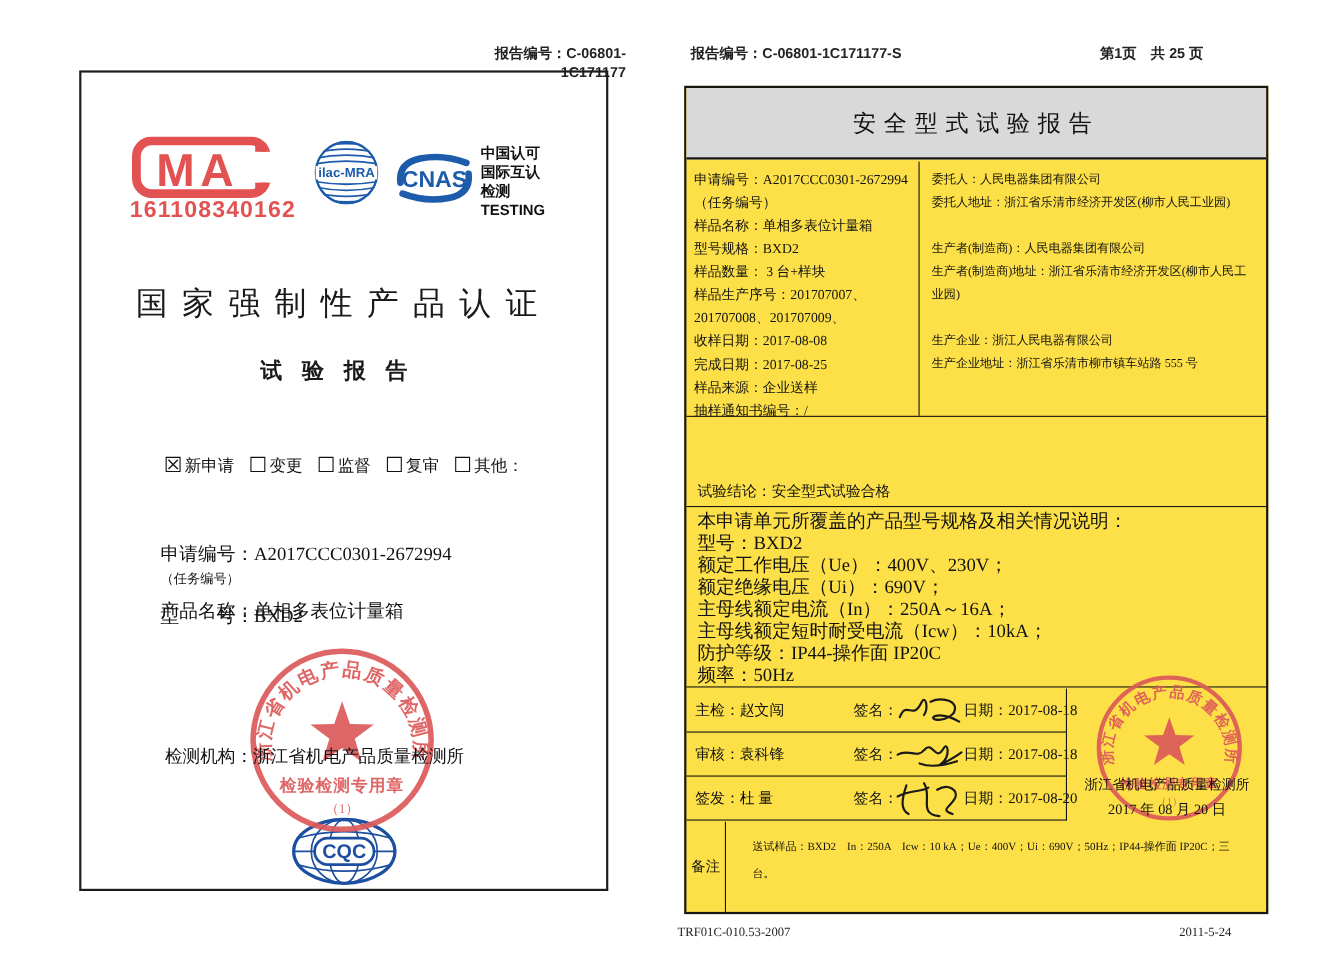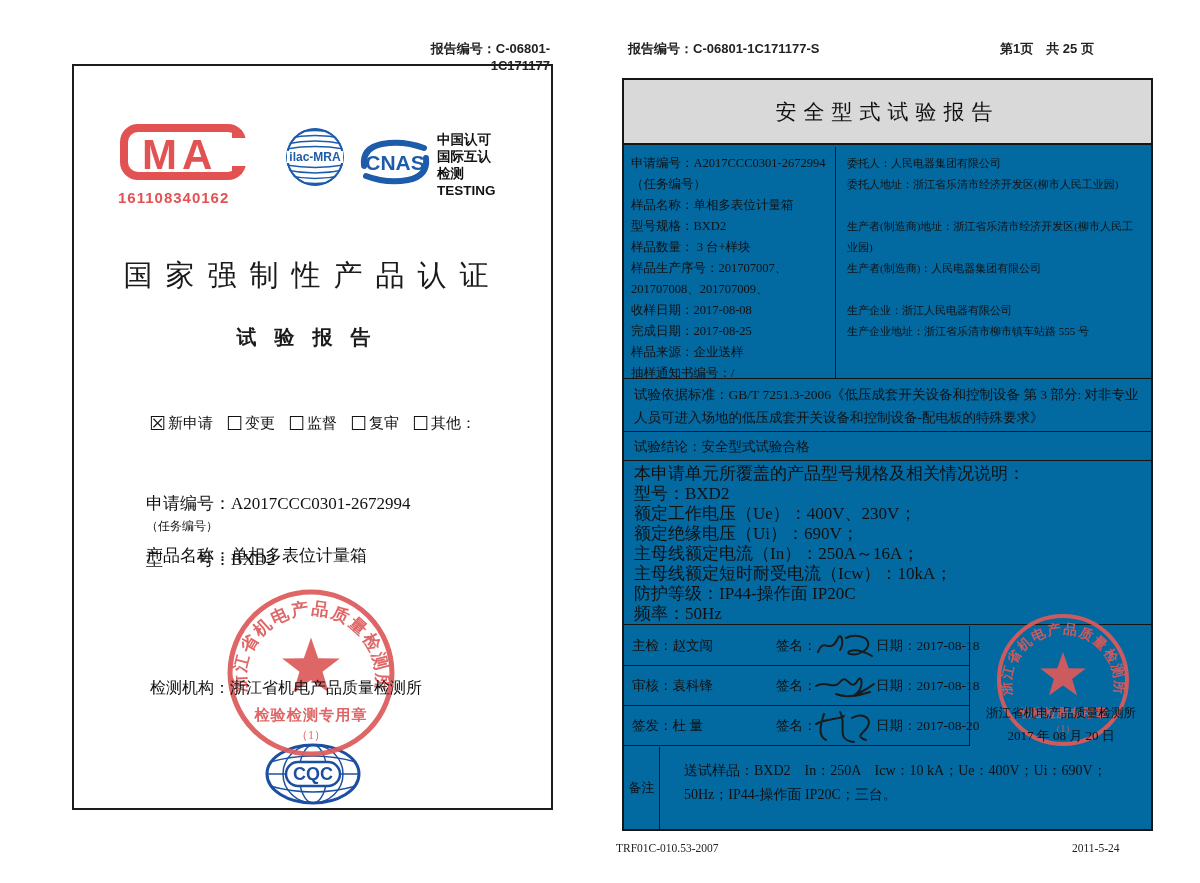--- a/index.html
+++ b/index.html
@@ -6,33 +6,33 @@
   body{
     position:relative;width:1200px;height:883px;overflow:hidden;
     font-family:"Liberation Serif","DejaVu Serif",serif;color:#111;
   }
   .abs{position:absolute;}
   .hei{font-family:"Liberation Sans","DejaVu Sans",sans-serif;}
 
   
   .report-no{font-family:"Liberation Sans","DejaVu Sans",sans-serif;font-weight:bold;font-size:13px;color:#222;}
   .left-frame{left:72px;top:64px;width:481px;height:746px;border:2px solid #1c1c1c;box-sizing:border-box;}
-  .cma-number{left:118px;top:179px;width:130px;text-align:left;color:#e35252;font-weight:bold;
-              font-size:15px;letter-spacing:1px;font-family:"Liberation Sans","DejaVu Sans",sans-serif;margin-top:10px;}
+  .cma-number{left:118px;top:179px;width:130px;text-align:center;color:#e35252;font-weight:bold;
+              font-size:21px;letter-spacing:1px;font-family:"Liberation Sans","DejaVu Sans",sans-serif;}
   .accred{left:437px;top:131px;font-size:13.5px;font-weight:bold;line-height:17px;}
   .big-title{left:72px;width:481px;text-align:center;font-size:29px;letter-spacing:13px;color:#1a1a1a;}
   .checkbox-row{left:72px;top:414px;width:481px;display:flex;justify-content:center;gap:13px;font-size:15px;}
   .checkbox-row .item{display:flex;align-items:center;gap:2px;}
   .box-glyph{font-family:"DejaVu Sans",sans-serif;font-size:19px;line-height:19px;}
   .field{left:146px;font-size:17px;}
   .field-small{left:146px;font-size:12px;}
   .agency-line{left:150px;top:678px;font-size:16px;z-index:5;}
 
   
-  .report-table{left:622px;top:78px;width:531px;height:753px;border:2px solid #161616;box-sizing:border-box;background:#0369a1;}
+  .report-table{left:622px;top:78px;width:531px;height:753px;border:2px solid #161616;box-sizing:border-box;background:#fde047;}
   .trow{position:absolute;left:0;width:527px;box-sizing:border-box;border-bottom:1px solid #161616;}
   .r-title{top:0;height:65px;background:#d9d9d9;border-bottom:2px solid #161616;
            text-align:center;line-height:65px;font-size:21px;letter-spacing:7px;}
   .r-info{top:67px;height:232px;}
   .cell-left{position:absolute;left:0;top:0;width:212px;height:100%;box-sizing:border-box;
              border-right:1px solid #161616;padding:6px 4px 0 7px;}
   .cell-right{position:absolute;left:213px;top:0;width:314px;height:100%;box-sizing:border-box;padding:6px 8px 0 10px;}
   .info-line{font-size:12.5px;line-height:21px;white-space:nowrap;}
   .para-line{font-size:11px;line-height:21px;min-height:21px;}
   .r-standard{top:300px;height:52px;padding:3px 10px;font-size:13.5px;line-height:23px;}
@@ -44,28 +44,28 @@
   .sig-row .slabel{position:absolute;left:152px;top:0;line-height:39px;font-size:13.5px;}
   .sig-row .sdate{position:absolute;left:252px;top:0;line-height:39px;font-size:13.5px;white-space:nowrap;}
   .sig-scribble{position:absolute;left:190px;top:4px;}
   .seal-cell{position:absolute;left:347px;top:546px;width:180px;height:120px;}
   .seal-org{position:absolute;left:347px;top:625px;width:180px;text-align:center;font-size:12.5px;z-index:6;}
   .seal-date{position:absolute;left:347px;top:647px;width:180px;text-align:center;font-size:13px;z-index:6;}
   .r-remark{top:667px;height:82px;border-bottom:none;}
   .remark-label{position:absolute;left:0;top:0;width:36px;height:100%;box-sizing:border-box;
                 border-right:1px solid #161616;display:flex;align-items:center;justify-content:center;font-size:13px;}
   .remark-body{position:absolute;left:46px;top:0;width:481px;box-sizing:border-box;padding:12px 14px;
-               font-size:14px;line-height:24px;}
+               font-size:10px;line-height:24px;}
   .footer-note{font-size:11.5px;color:#222;}
   .seal-svg{z-index:4;opacity:.92;}
 </style>
 </head>
 <body>
 
-<div class="abs report-no" style="left:390px;top:40px;width:160px;text-align:right;">报告编号：C-06801-1C171177</div>
+<div class="abs report-no" style="left:409px;top:40px;width:160px;text-align:right;">报告编号：C-06801-1C171177</div>
 
 <div class="abs left-frame"></div>
 
 <svg class="abs" style="left:120px;top:124px;" width="128" height="56" viewBox="0 0 128 56">
   <rect x="4" y="4" width="118" height="48" rx="14" fill="none" stroke="#e35252" stroke-width="8"></rect>
   <rect x="110" y="14" width="20" height="28" fill="#ffffff"></rect>
   <text x="22" y="45" font-family="Liberation Sans, DejaVu Sans, sans-serif" font-size="42" font-weight="bold" fill="#e35252">M</text>
   <text x="62" y="45" font-family="Liberation Sans, DejaVu Sans, sans-serif" font-size="42" font-weight="bold" fill="#e35252">A</text>
   <rect x="112" y="6" width="10" height="8" fill="#e35252"></rect>
   <rect x="112" y="42" width="10" height="8" fill="#e35252"></rect>
@@ -181,29 +181,28 @@
       <div class="info-line">201707008、201707009、</div>
       <div class="info-line">收样日期：2017-08-08</div>
       <div class="info-line">完成日期：2017-08-25</div>
       <div class="info-line">样品来源：企业送样</div>
       <div class="info-line">抽样通知书编号：/</div>
     </div>
     <div class="cell-right">
       <div class="para-line">委托人：人民电器集团有限公司</div>
       <div class="para-line">委托人地址：浙江省乐清市经济开发区(柳市人民工业园)</div>
       <div class="para-line"></div>
+      <div class="para-line">生产者(制造商)：人民电器集团有限公司</div>
       <div class="para-line">生产者(制造商)地址：浙江省乐清市经济开发区(柳市人民工业园)</div>
-      <div class="para-line">生产者(制造商)：人民电器集团有限公司</div>
       <div class="para-line"></div>
       <div class="para-line">生产企业：浙江人民电器有限公司</div>
       <div class="para-line">生产企业地址：浙江省乐清市柳市镇车站路 555 号</div>
     </div>
   </div>
 
-  <div class="trow r-standard">试验依据标准：GB/T 7251.3-2006《低压成套开关设备和控制设备 第 3 部分: 对非专业人员可进入场地的低压成套开关设备和控制设备-配电板的特殊要求》</div>
 
   <div class="trow r-conclusion">试验结论：安全型式试验合格</div>
 
   <div class="trow r-coverage">
     <div class="cov-line">本申请单元所覆盖的产品型号规格及相关情况说明：</div>
     <div class="cov-line">型号：BXD2</div>
     <div class="cov-line">额定工作电压（Ue）：400V、230V；</div>
     <div class="cov-line">额定绝缘电压（Ui）：690V；</div>
     <div class="cov-line">主母线额定电流（In）：250A～16A；</div>
     <div class="cov-line">主母线额定短时耐受电流（Icw）：10kA；</div>

